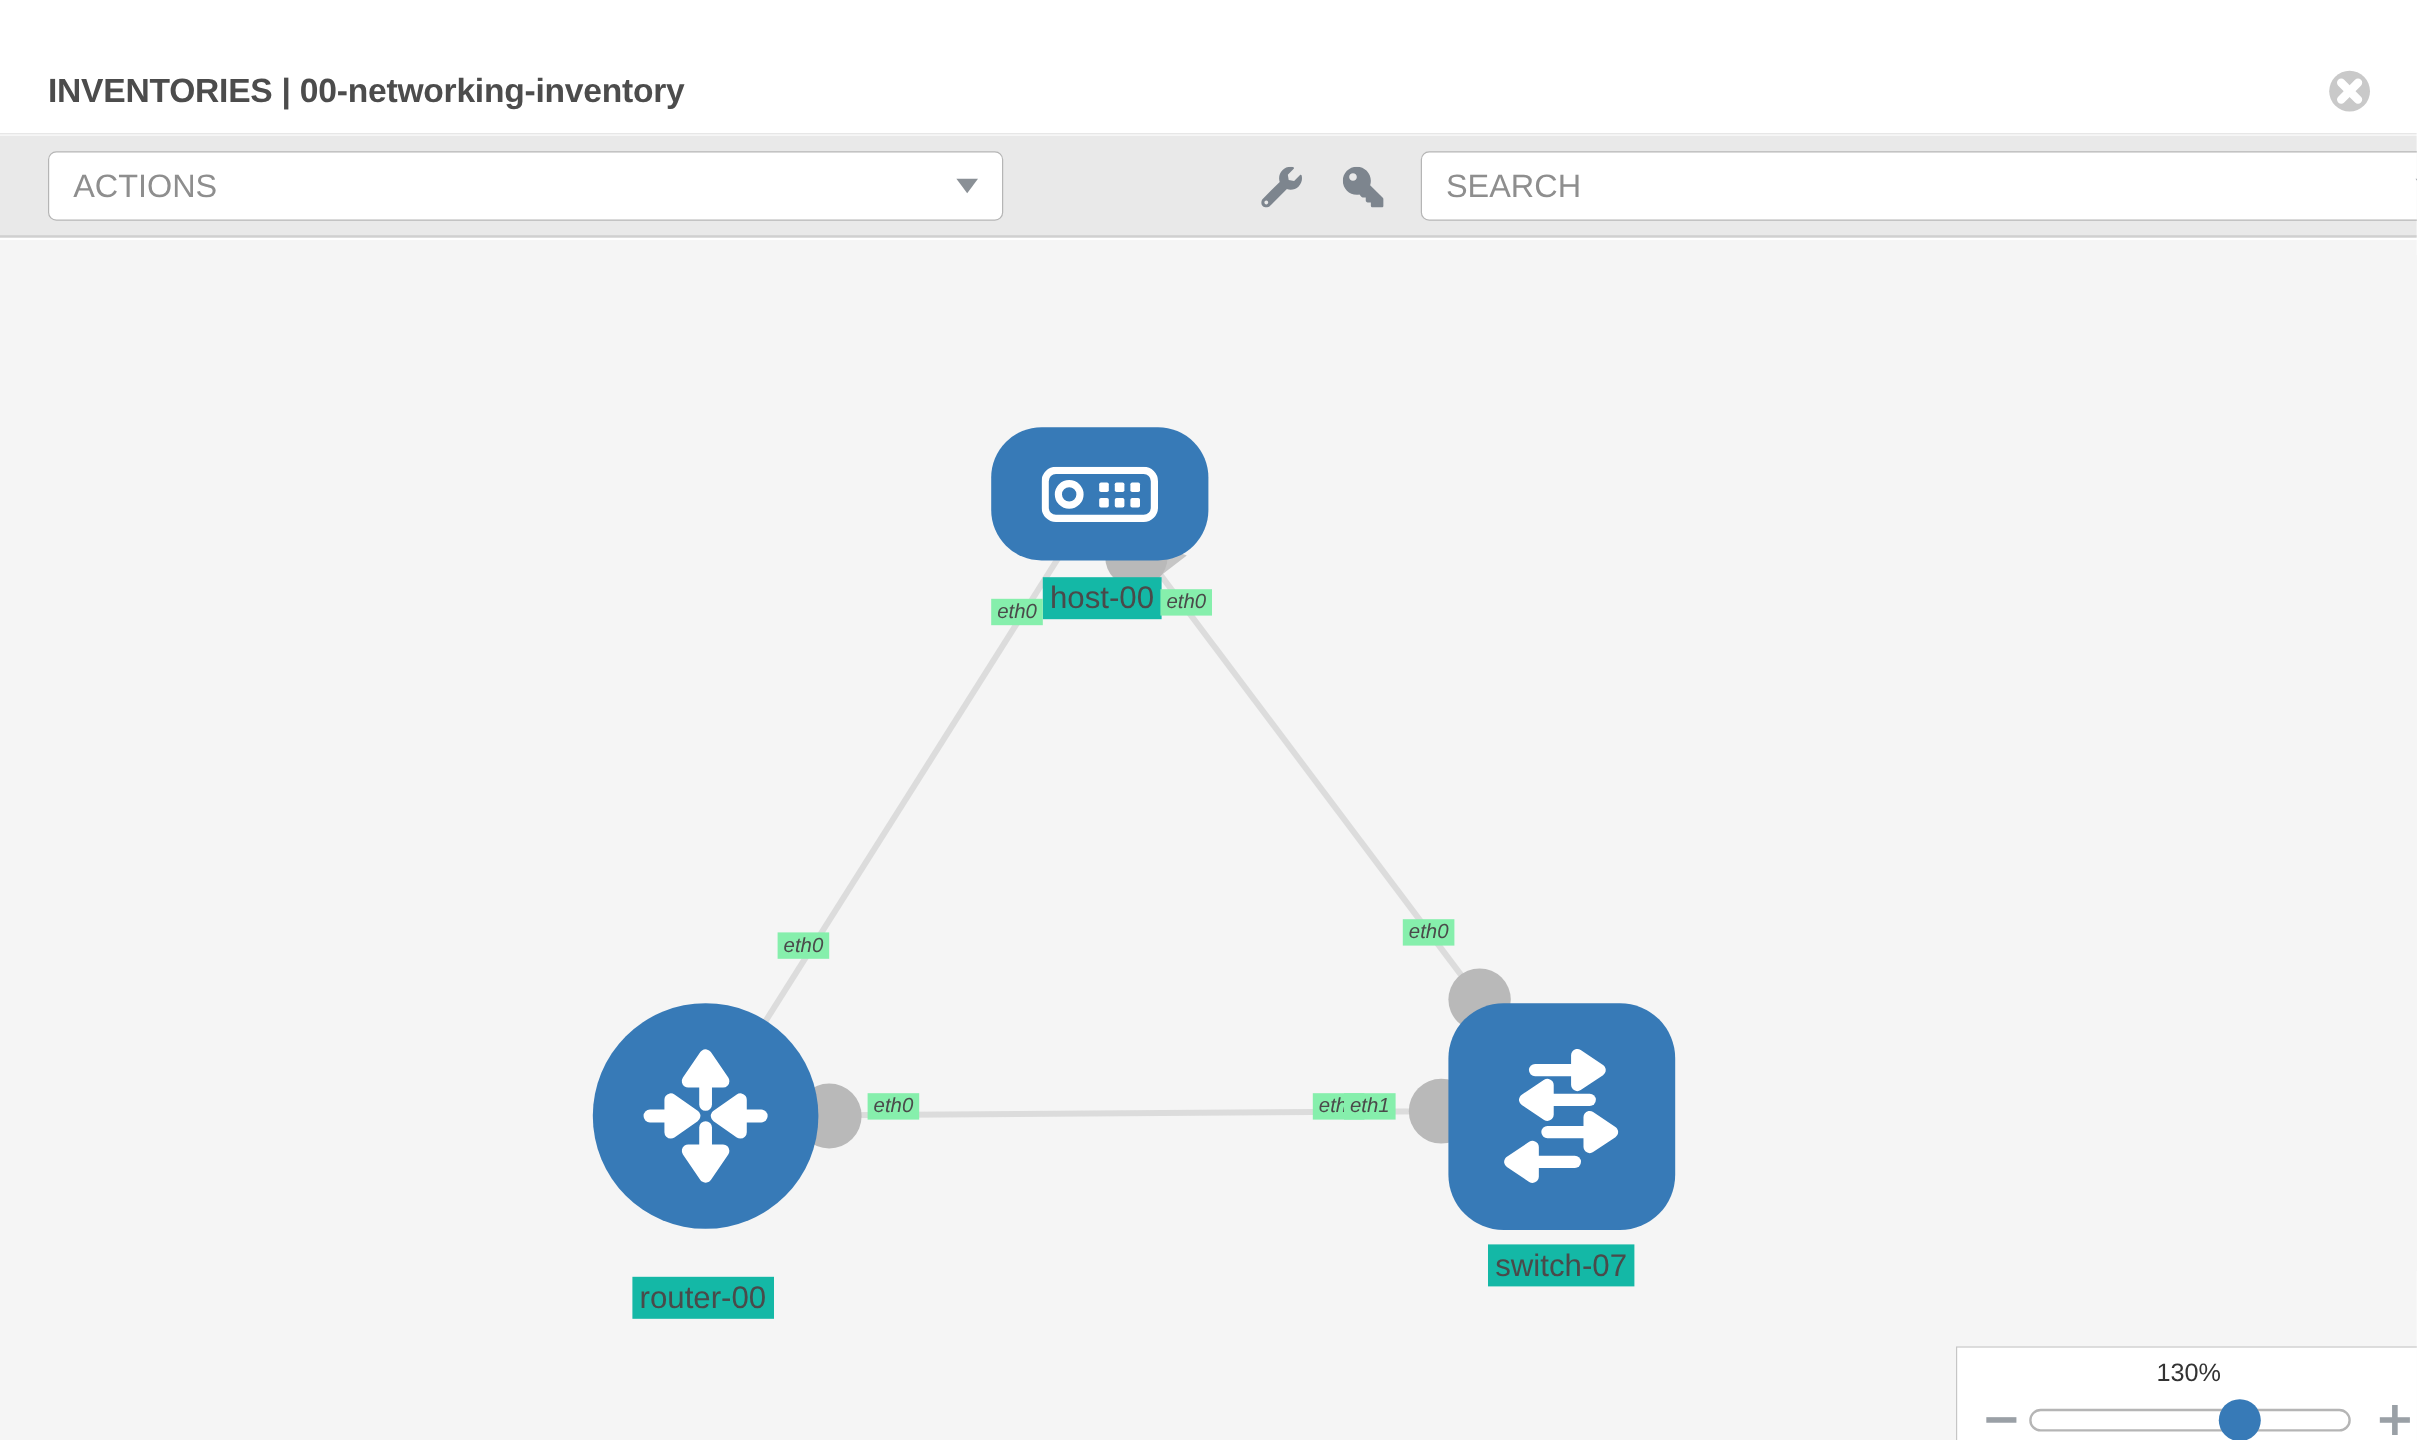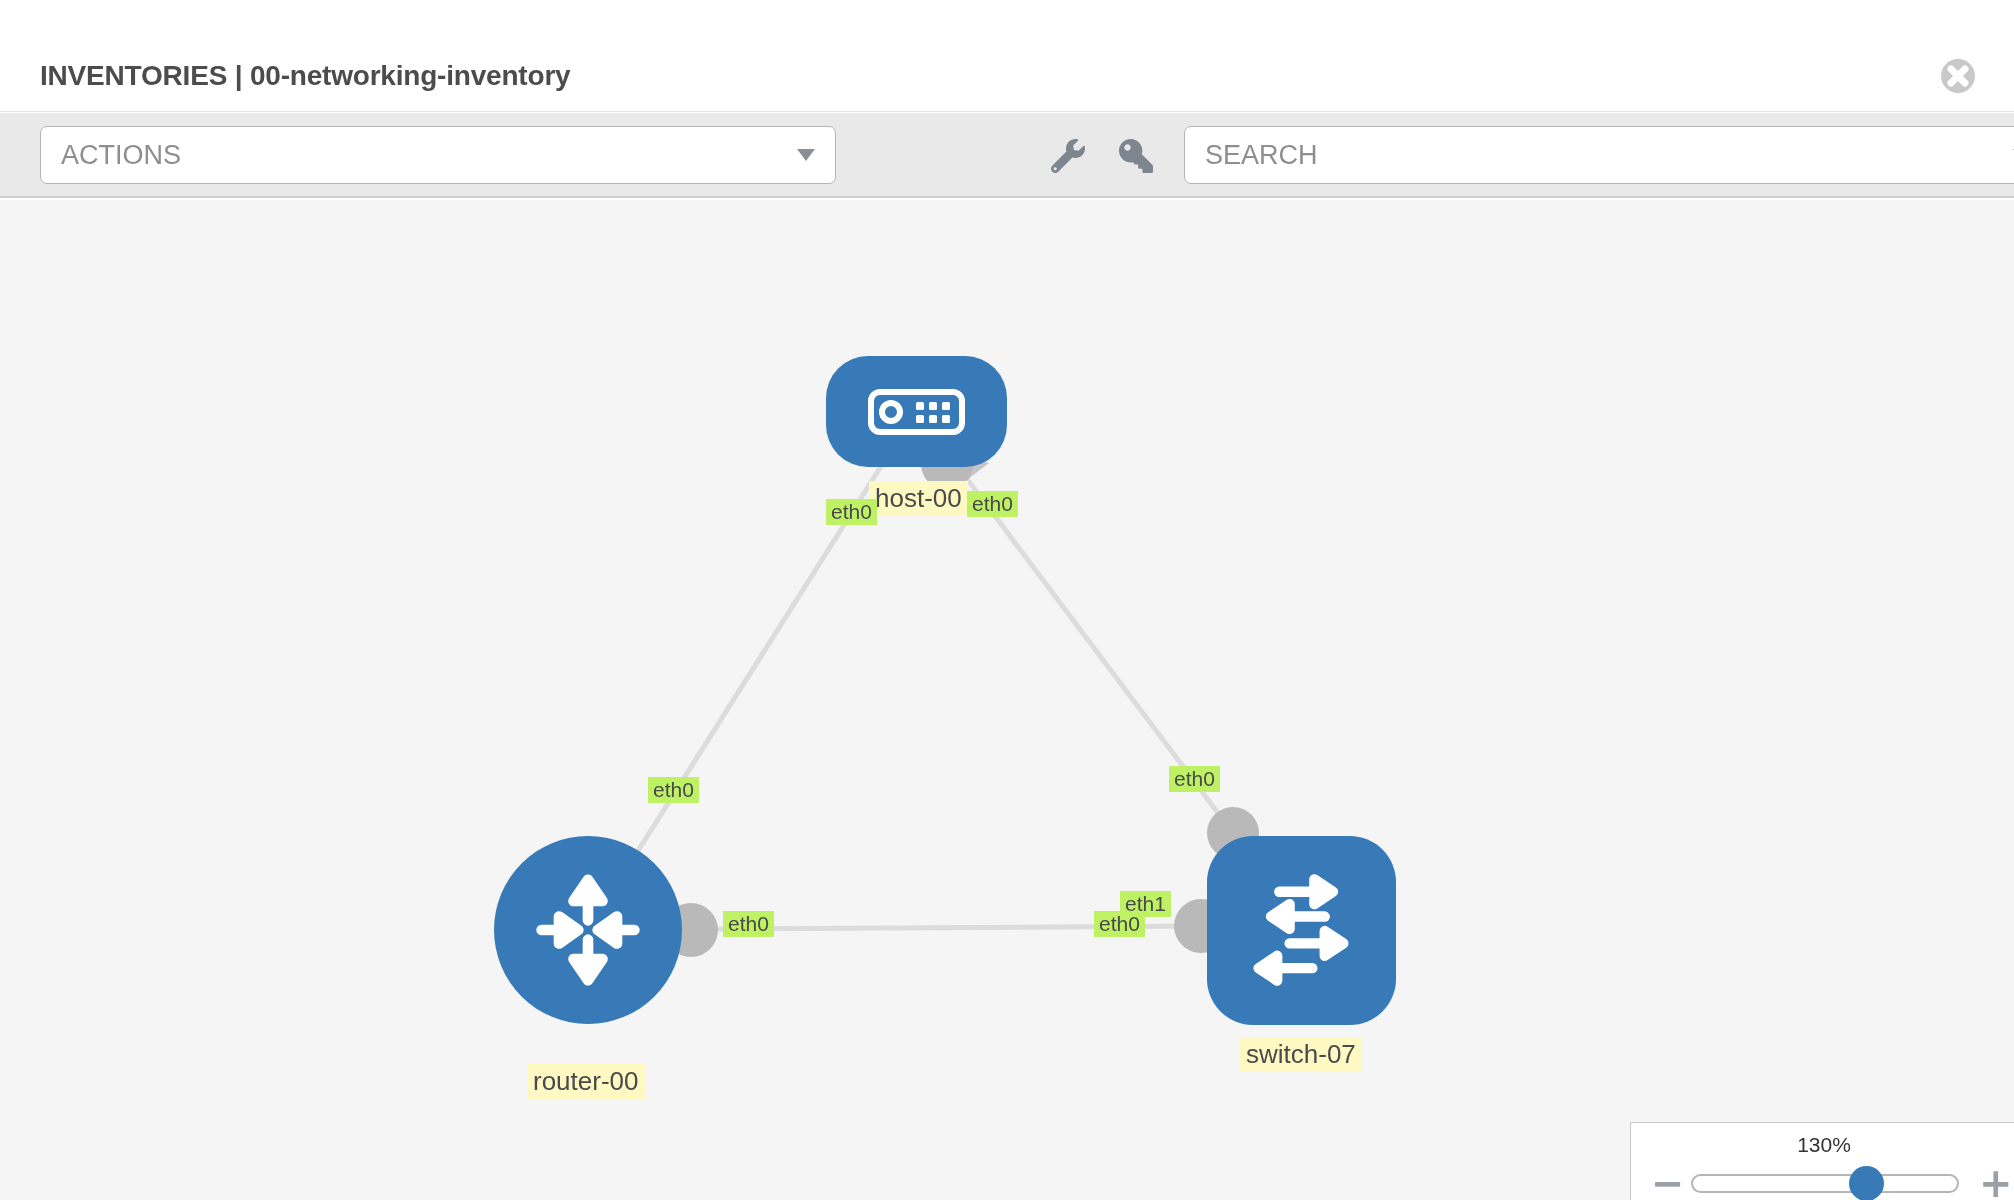--- a/index.html
+++ b/index.html
@@ -35,35 +35,35 @@
   .canvas { position: absolute; left: 0; top: 160px; width: 2014px; height: 1040px;
             background: #f5f5f5; }
   .links-svg { position: absolute; left: 0; top: 0; width: 2014px; height: 1040px; }
 
   .node { position: absolute; background: #377ab7; display: flex;
           align-items: center; justify-content: center; cursor: pointer; }
   .node-host { left: 826px; top: 156px; width: 181px; height: 111px; border-radius: 42px; }
   .node-router { left: 494px; top: 636px; width: 188px; height: 188px; border-radius: 50%; }
   .node-switch { left: 1207px; top: 636px; width: 189px; height: 189px; border-radius: 46px; }
 
-  .node-label { position: absolute; background: #fef9c3; color: #4a4a4a;
+  .node-label { position: absolute; background: #14b8a6; color: #4a4a4a;
                 font-size: 26px; padding: 2px 6px; white-space: nowrap; }
-  .iface-label { position: absolute; background: #bef264; color: #4a4a4a;
-                 font-size: 21px; padding: 1px 5px; white-space: nowrap; }
+  .iface-label { position: absolute; background: #86efac; color: #4a4a4a;
+                 font-size: 17px; padding: 1px 5px; white-space: nowrap; font-style: italic; }
 
   .lbl-host    { left: 869px; top: 281px; }
   .lbl-router  { left: 527px; top: 864px; }
   .lbl-switch  { left: 1240px; top: 837px; }
 
   .if-host-left    { left: 826px; top: 299px; }
   .if-host-right   { left: 967px; top: 291px; }
   .if-router-top   { left: 648px; top: 577px; }
   .if-router-right { left: 723px; top: 711px; }
   .if-switch-back  { left: 1094px; top: 711px; }
-  .if-switch-front { left: 1120px; top: 691px; }
+  .if-switch-front { left: 1120px; top: 711px; }
   .if-switch-top   { left: 1169px; top: 566px; }
 
   
   .zoom-panel { position: absolute; left: 1630px; top: 1082px; width: 386px; height: 120px;
                 background: #ffffff; border: 1px solid #c6c6c6; }
   .zoom-percent { position: absolute; left: 0; top: 10px; width: 386px; text-align: center;
                   font-size: 21px; color: #333333; }
   .zoom-minus, .zoom-plus { position: absolute; top: 38px; font-size: 40px; font-weight: bold;
                             color: #9aa0a6; cursor: pointer; line-height: 44px;
                             font-family: "DejaVu Sans", sans-serif; }

